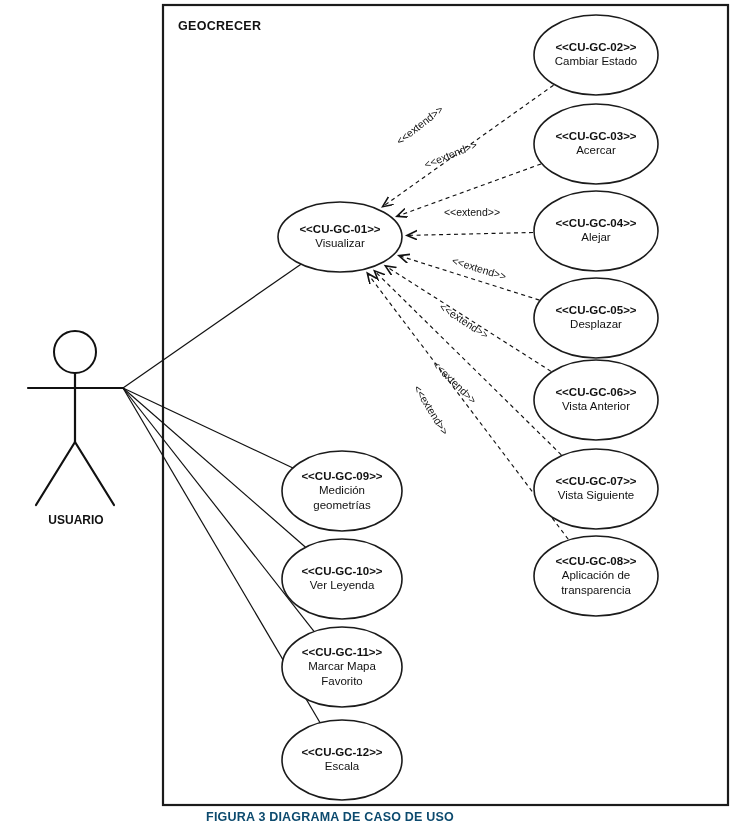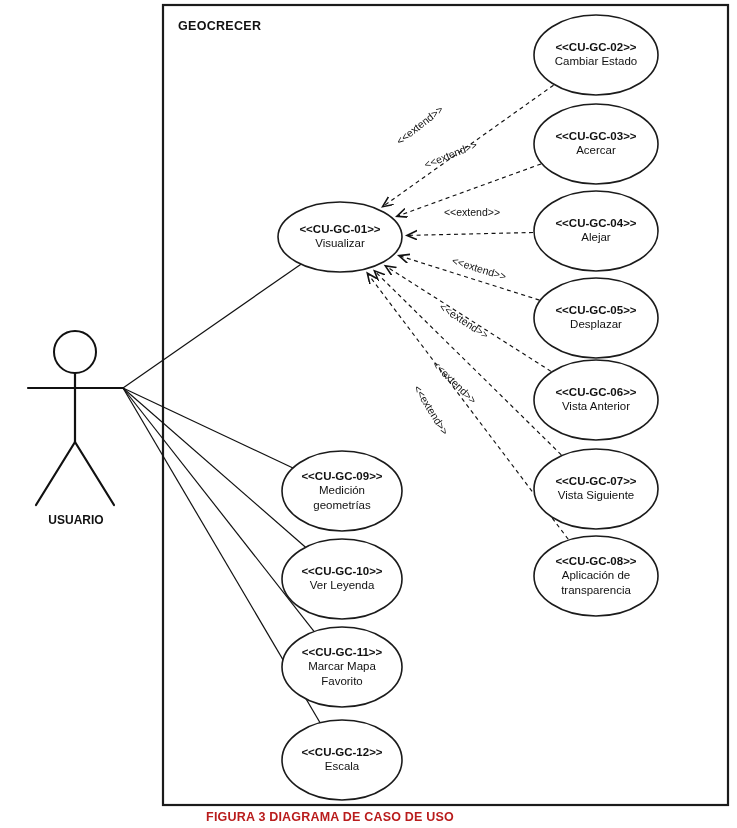--- a/index.html
+++ b/index.html
@@ -92,21 +92,21 @@
   }
   .caption {
     position: absolute;
     left: 0;
     top: 810px;
     width: 660px;
     text-align: center;
     font-family: "Liberation Sans", sans-serif;
     font-size: 12.5px;
     font-weight: bold;
-    color: #b91c1c;
+    color: #0c4a6e;
     letter-spacing: 0.2px;
     overflow: hidden;
     height: 18px;
   }
 </style>
 </head>
 <body>
 
 <div id="diagram-root">
 

